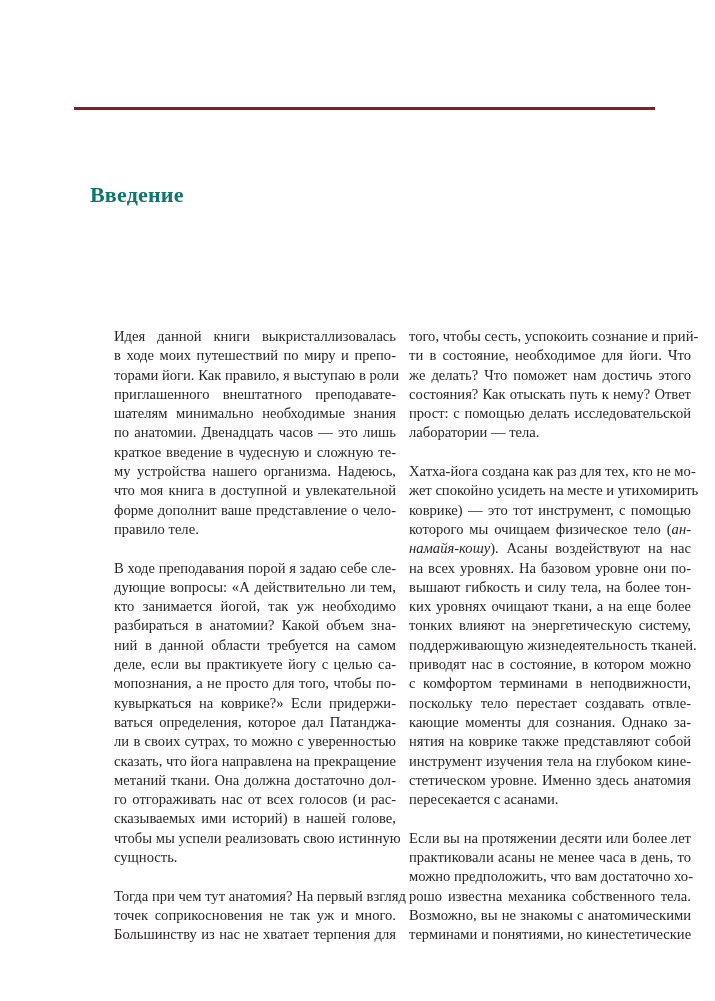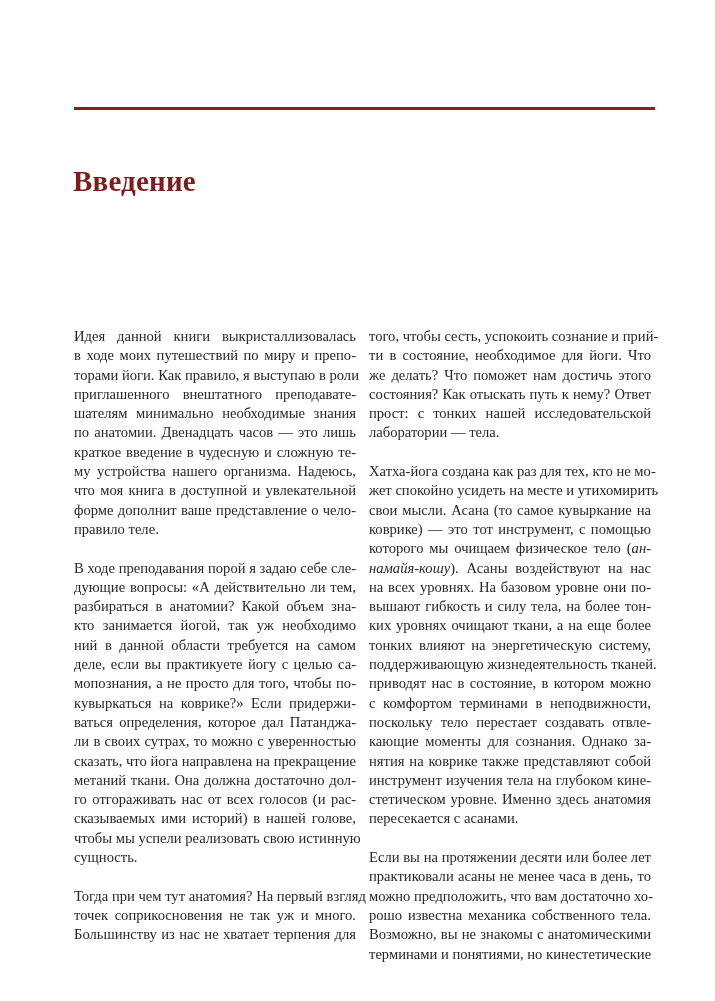--- a/index.html
+++ b/index.html
@@ -1,19 +1,19 @@
 <!DOCTYPE html>
 <html><head>
 <meta charset="utf-8">
 <style>
   html, body { margin: 0; padding: 0; background: #ffffff; }
   body { width: 715px; height: 1001px; position: relative; overflow: hidden; }
   .rule { position: absolute; left: 74px; top: 107px; width: 581px; height: 3px; background: #8c1c22; }
-  .title { position: absolute; left: 73px; top: 165px; margin: 0; font-family: "Liberation Serif", "DejaVu Serif", serif; font-weight: bold; font-size: 29px; color: #7f1d1d; letter-spacing: 0.2px; }
-  .col { position: absolute; top: 327px; width: 282px; font-family: "Liberation Serif", "DejaVu Serif", serif; font-size: 14.6px; line-height: 19.3px; color: #2a2627; }
+  .title { position: absolute; left: 73px; top: 165px; margin: 17px; font-family: "Liberation Serif", "DejaVu Serif", serif; font-weight: bold; font-size: 22px; color: #0f766e; letter-spacing: 0.2px; }
+  .col { position: absolute; top: 327px; width: 282px; font-family: "Liberation Serif", "DejaVu Serif", serif; font-size: 14.6px; line-height: 19.3px; color: #2a2627; margin-left: 40px; }
   .col.left { left: 74px; }
   .col.right { left: 369px; }
   .col p { margin: 0 0 19.3px 0; }
   .line { display: block; white-space: nowrap; text-align: justify; text-align-last: justify; }
   .line.last { text-align-last: left; }
   em { font-style: italic; }
 </style>
 </head>
 <body>
 
@@ -30,22 +30,22 @@
     <span class="line">по анатомии. Двенадцать часов — это лишь</span>
     <span class="line">краткое введение в чудесную и сложную те-</span>
     <span class="line">му устройства нашего организма. Надеюсь,</span>
     <span class="line">что моя книга в доступной и увлекательной</span>
     <span class="line">форме дополнит ваше представление о чело-</span>
     <span class="line last">правило теле.</span>
   </p>
   <p>
     <span class="line">В ходе преподавания порой я задаю себе сле-</span>
     <span class="line">дующие вопросы: «А действительно ли тем,</span>
+    <span class="line">кто занимается йогой, так уж необходимо</span>
     <span class="line">разбираться в анатомии? Какой объем зна-</span>
-    <span class="line">кто занимается йогой, так уж необходимо</span>
     <span class="line">ний в данной области требуется на самом</span>
     <span class="line">деле, если вы практикуете йогу с целью са-</span>
     <span class="line">мопознания, а не просто для того, чтобы по-</span>
     <span class="line">кувыркаться на коврике?» Если придержи-</span>
     <span class="line">ваться определения, которое дал Патанджа-</span>
     <span class="line">ли в своих сутрах, то можно с уверенностью</span>
     <span class="line">сказать, что йога направлена на прекращение</span>
     <span class="line">метаний ткани. Она должна достаточно дол-</span>
     <span class="line">го отгораживать нас от всех голосов (и рас-</span>
     <span class="line">сказываемых ими историй) в нашей голове,</span>
@@ -58,27 +58,26 @@
     <span class="line">Большинству из нас не хватает терпения для</span>
   </p>
 </div>
 
 <div class="col right">
   <p>
     <span class="line">того, чтобы сесть, успокоить сознание и прий-</span>
     <span class="line">ти в состояние, необходимое для йоги. Что</span>
     <span class="line">же делать? Что поможет нам достичь этого</span>
     <span class="line">состояния? Как отыскать путь к нему? Ответ</span>
-    <span class="line">прост: с тонких нашей исследовательской</span>
+    <span class="line">прост: с помощью делать исследовательской</span>
     <span class="line last">лаборатории — тела.</span>
   </p>
   <p>
     <span class="line">Хатха-йога создана как раз для тех, кто не мо-</span>
     <span class="line">жет спокойно усидеть на месте и утихомирить</span>
-    <span class="line">свои мысли. Асана (то самое кувыркание на</span>
     <span class="line">коврике) — это тот инструмент, с помощью</span>
     <span class="line"><span>которого мы очищаем физическое тело (</span><em>ан-</em></span>
     <span class="line"><em>намайя-кошу</em><span id="rc-l5">). Асаны воздействуют на нас</span></span>
     <span class="line">на всех уровнях. На базовом уровне они по-</span>
     <span class="line">вышают гибкость и силу тела, на более тон-</span>
     <span class="line">ких уровнях очищают ткани, а на еще более</span>
     <span class="line">тонких влияют на энергетическую систему,</span>
     <span class="line">поддерживающую жизнедеятельность тканей.</span>
     <span class="line">приводят нас в состояние, в котором можно</span>
     <span class="line">с комфортом терминами в неподвижности,</span>

